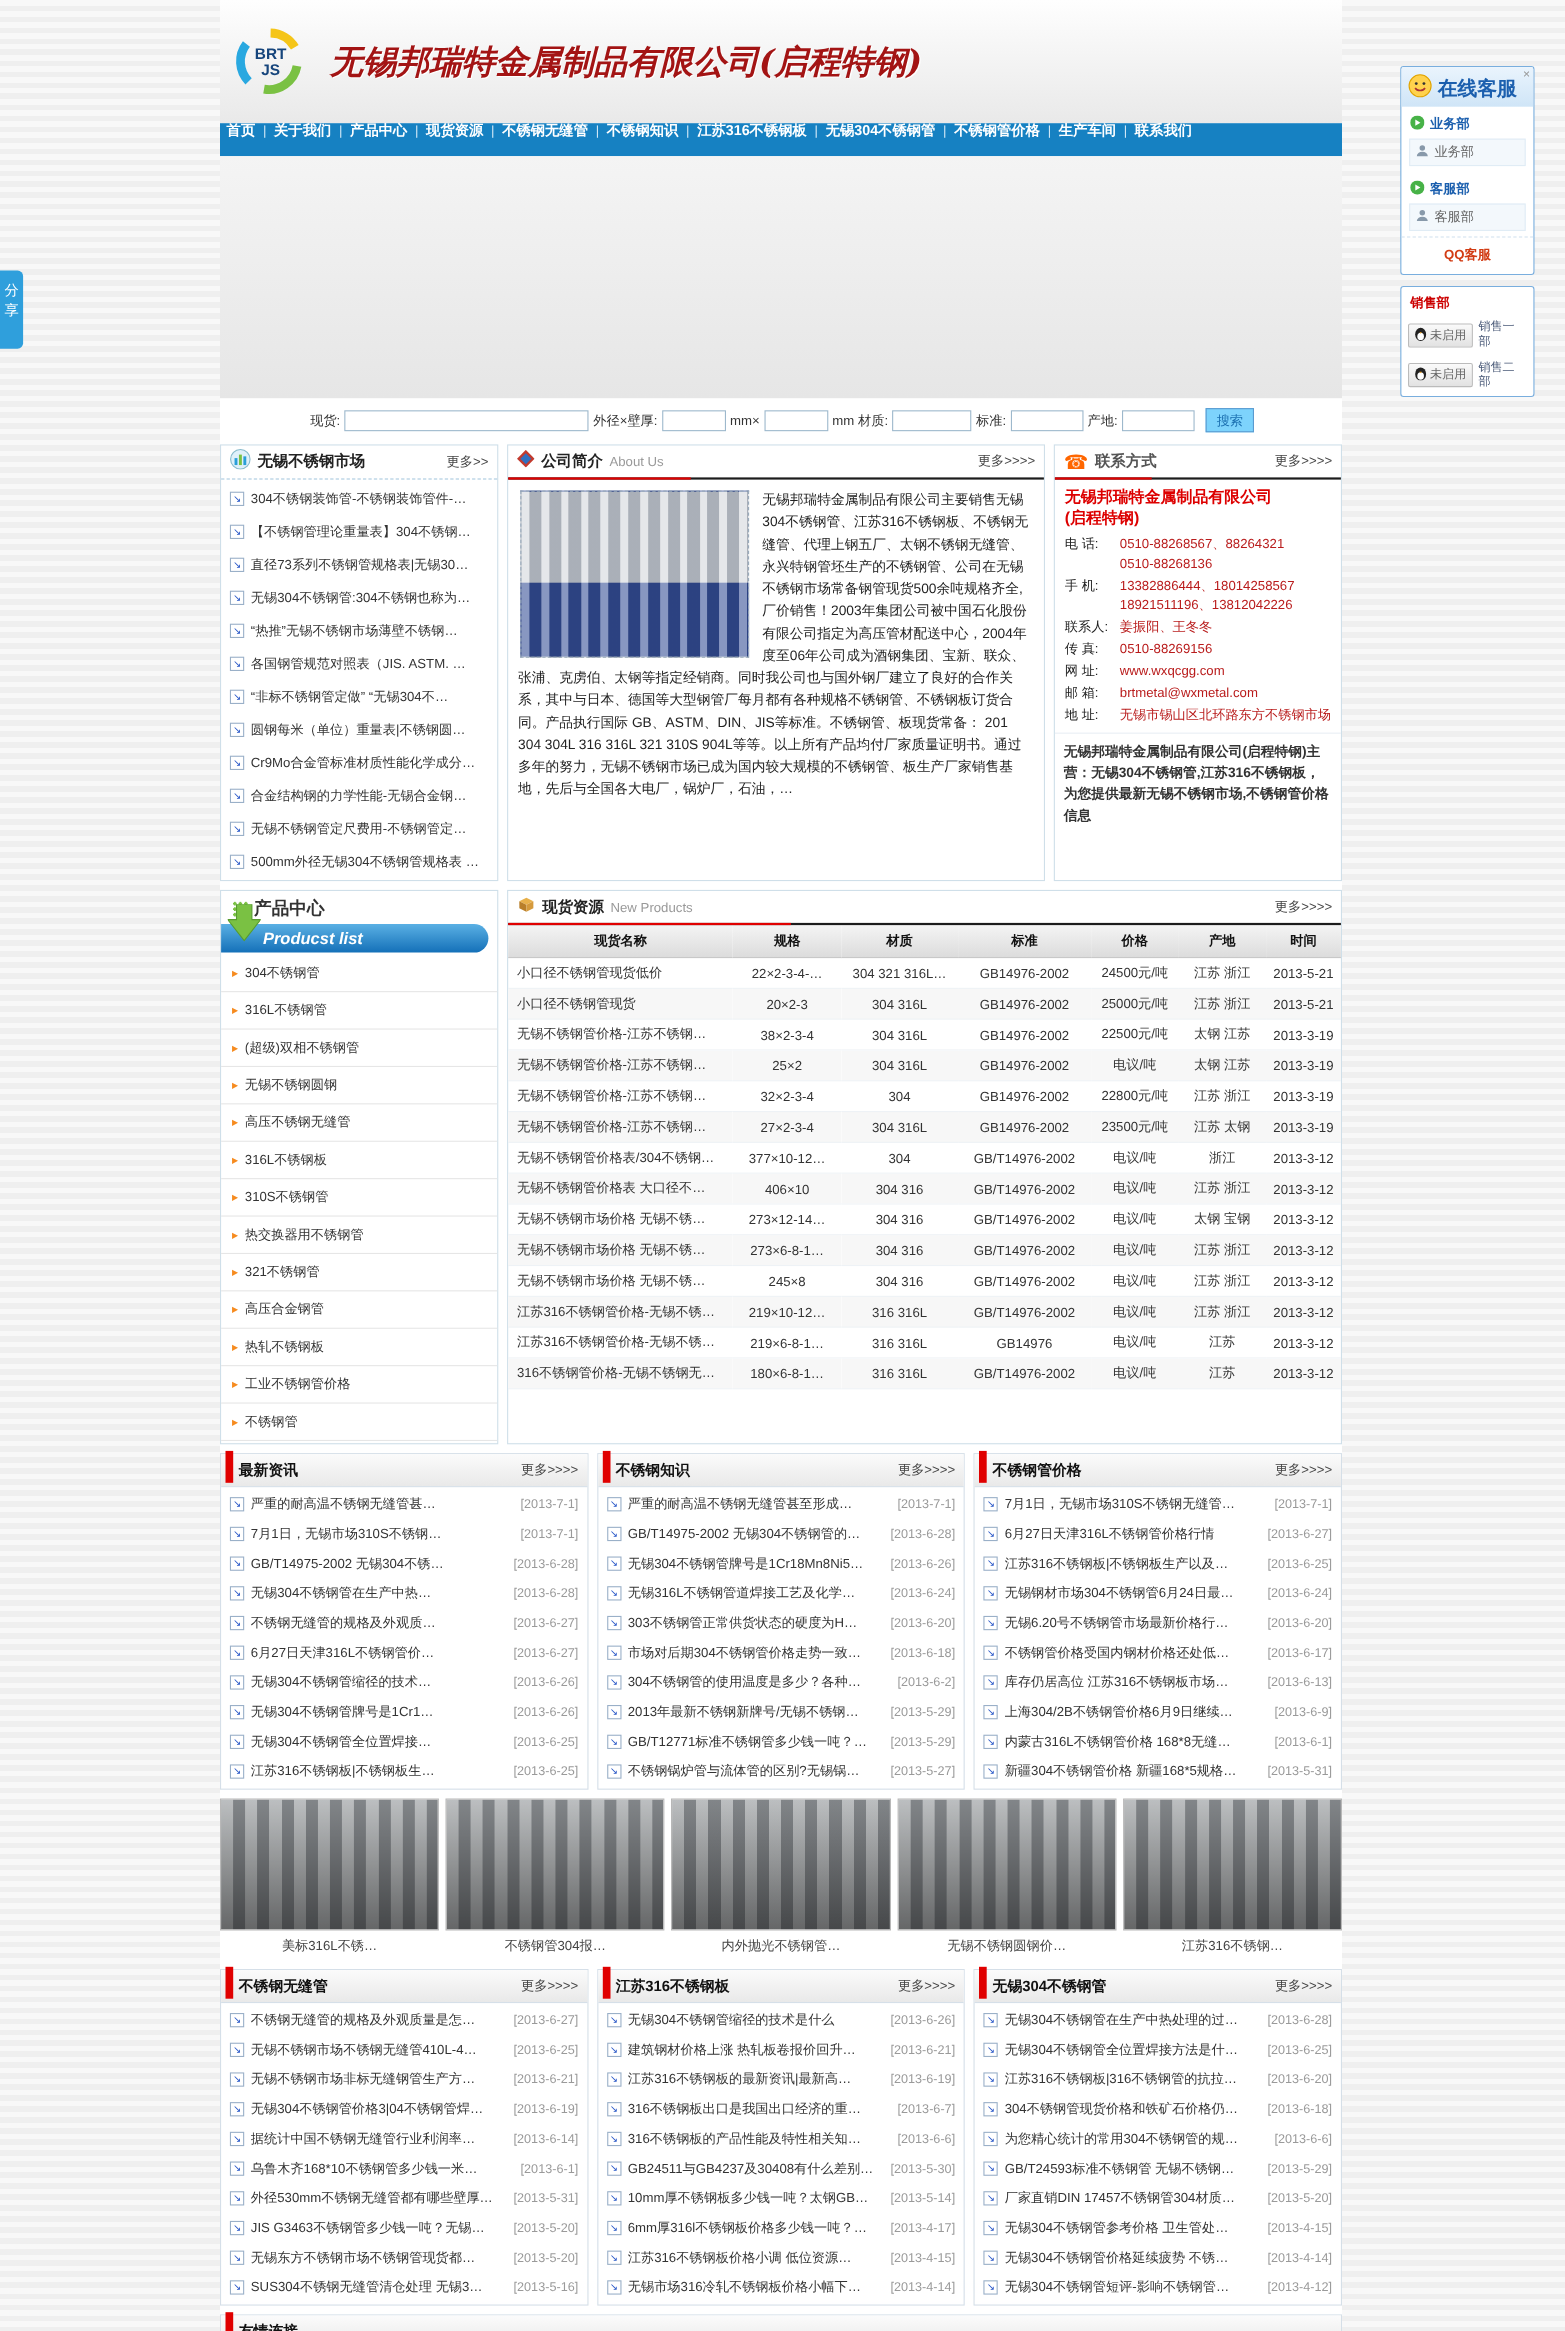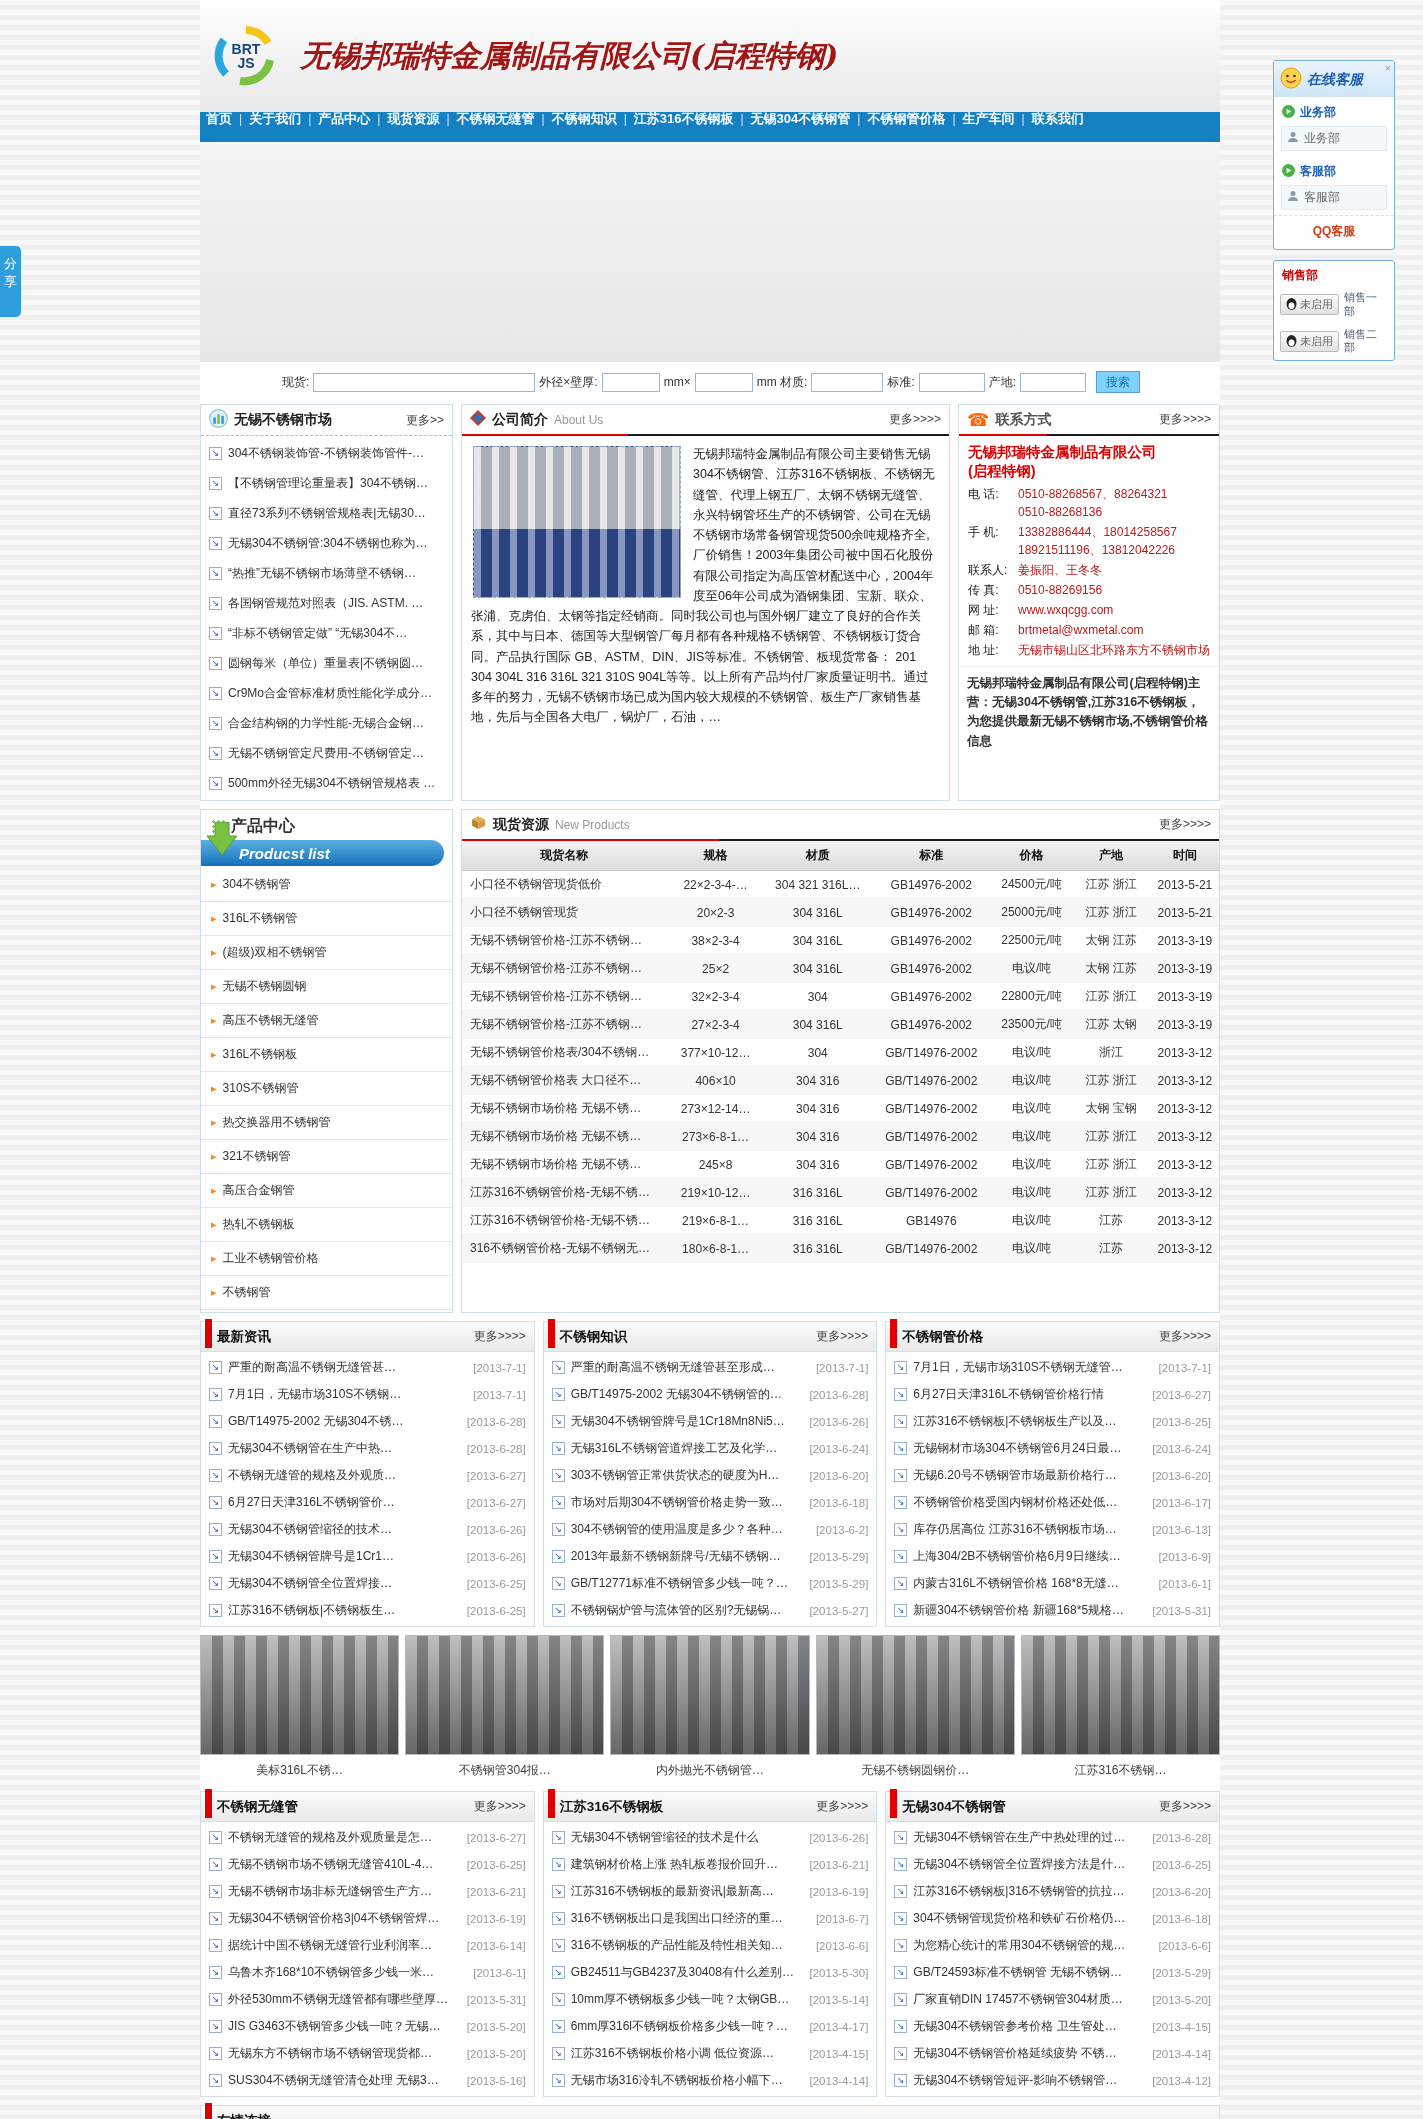--- a/index.html
+++ b/index.html
@@ -126,21 +126,21 @@
     background:repeating-linear-gradient(90deg,#d9dcde 0 11px,#969a9e 11px 22px),linear-gradient(#ddd,#777);
     background-blend-mode:multiply; }
   .gallery figcaption { padding:5px 0 2px; }
   .gallery figcaption a { font-size:12px; color:#444; text-decoration:none; }
 
   
   .cs-panel { position:absolute; right:28px; top:60px; width:122px; font-size:12px; }
   .cs-box { border:1px solid #79aede; background:#fff; margin-bottom:10px; border-radius:3px; overflow:hidden; }
   .cs-head { position:relative; display:flex; align-items:center; padding:5px 5px 4px;
     background:linear-gradient(#eaf4fd,#cfe5f7); }
-  .cs-title { color:#1b5fae; font-weight:bold; font-style:italic; font-size:14px; margin-left:4px; }
+  .cs-title { color:#1b5fae; font-weight:bold; font-size:18px; margin-left:4px; }
   .cs-close { position:absolute; right:3px; top:1px; color:#999; font-size:11px; cursor:pointer; }
   .cs-dept { display:flex; align-items:center; gap:5px; padding:7px 8px 3px; color:#1b5fae;
     font-weight:bold; cursor:pointer; }
   .cs-member { display:flex; align-items:center; gap:5px; margin:2px 7px 5px; padding:3px 5px;
     color:#666; background:#f3f8fc; border:1px solid #e0ecf5; cursor:pointer; }
   .cs-qq { text-align:center; color:#d23c14; font-weight:bold; padding:7px 0 9px;
     border-top:1px dashed #cfe0ee; margin-top:4px; cursor:pointer; }
   .cs-sales-title { color:#c00; font-weight:bold; padding:6px 8px 3px; }
   .cs-sale-row { display:flex; align-items:center; gap:5px; padding:4px 6px 5px; }
   .cs-disabled { display:flex; align-items:flex-start; gap:3px; border:1px solid #bbb;

